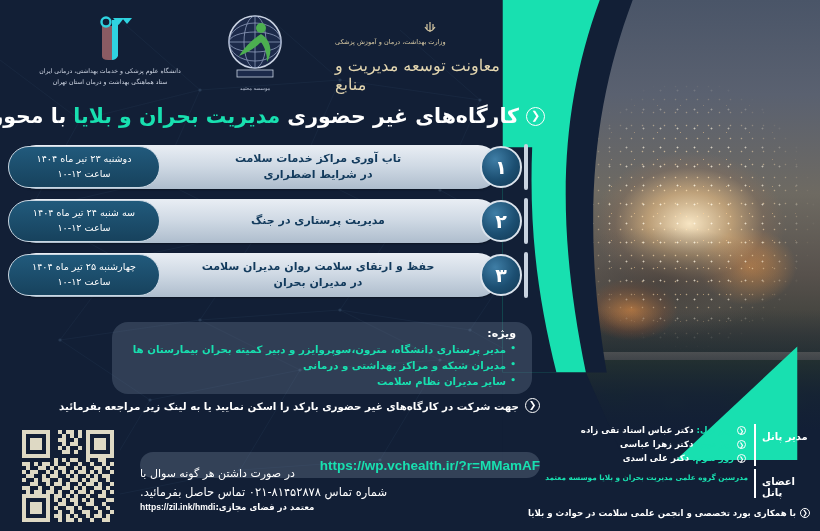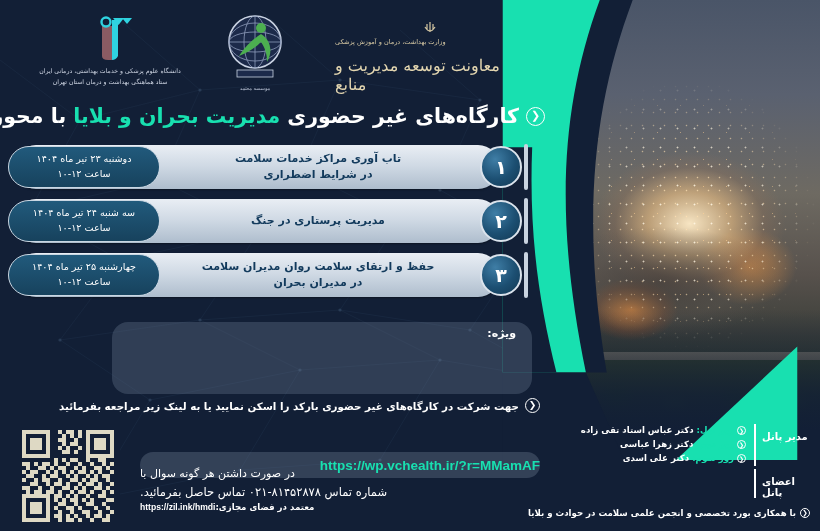--- a/index.html
+++ b/index.html
@@ -372,20 +372,25 @@
         <div class="pill">
           <span>چهارشنبه ۲۵ تیر ماه ۱۴۰۴</span>
           <span>ساعت ۱۲-۱۰</span>
         </div>
       </div>
     </div>
   </div>
 
   <div class="aud">
     <div class="hd">ویژه:</div>
+    <ul>
+      <li>مدیر پرستاری دانشگاه، مترون،سوپروایزر و دبیر کمیته بحران بیمارستان ها</li>
+      <li>مدیران شبکه و مراکز بهداشتی و درمانی</li>
+      <li>سایر مدیران نظام سلامت</li>
+    </ul>
   </div>
 
   <div class="reg">
     <span class="chev2">❮</span>
     <span class="txt">جهت شرکت در کارگاه‌های غیر حضوری بارکد را اسکن نمایید یا به لینک زیر مراجعه بفرمائید</span>
   </div>
 
   <div class="linkbar">
     <span class="url">https://wp.vchealth.ir/?r=MMamAF</span>
   </div>
@@ -548,20 +553,21 @@
         <span class="pitem">
           <span class="c">❮</span>
           <span class="t"><span class="k">روز سوم:</span><span> دکتر علی اسدی</span></span>
         </span>
       </span>
     </div>
 
     <div class="prow">
       <span class="plabel">اعضای پانل</span>
       <span class="pdiv"></span>
+      <span class="members">مدرسین گروه علمی مدیریت بحران و بلایا موسسه معتمد</span>
     </div>
   </div>
 
   <div class="footnote">
     <span class="c">❮</span>
     <span class="t">با همکاری بورد تخصصی و انجمن علمی سلامت در حوادث و بلایا</span>
   </div>
 
 </div>
 

